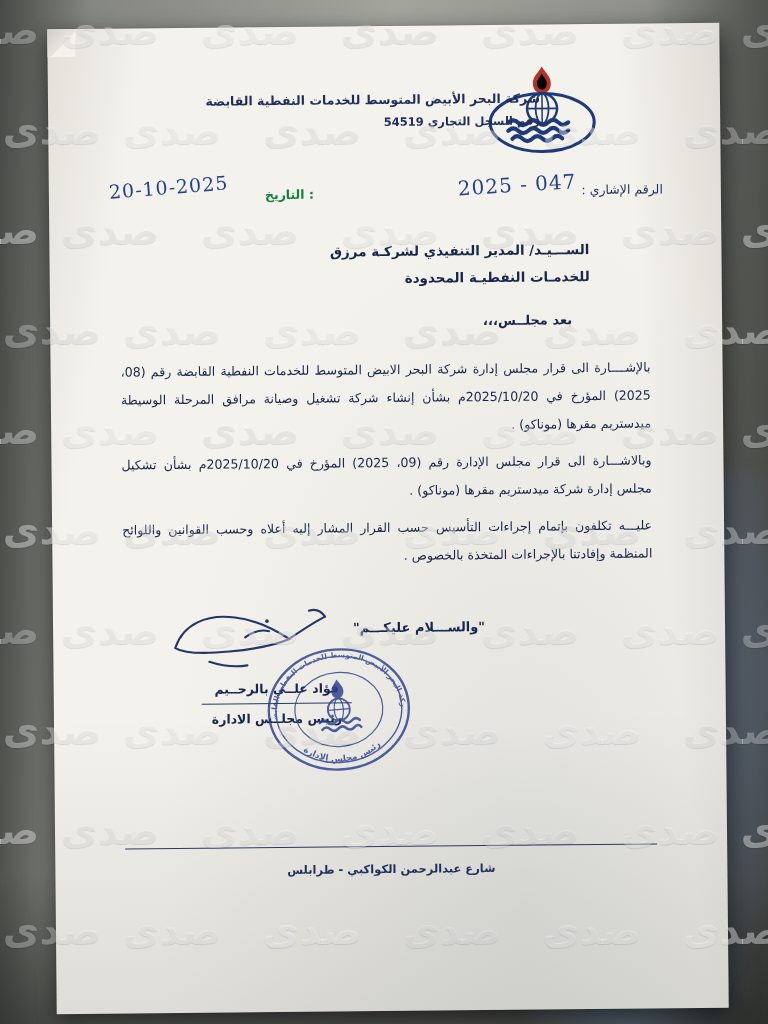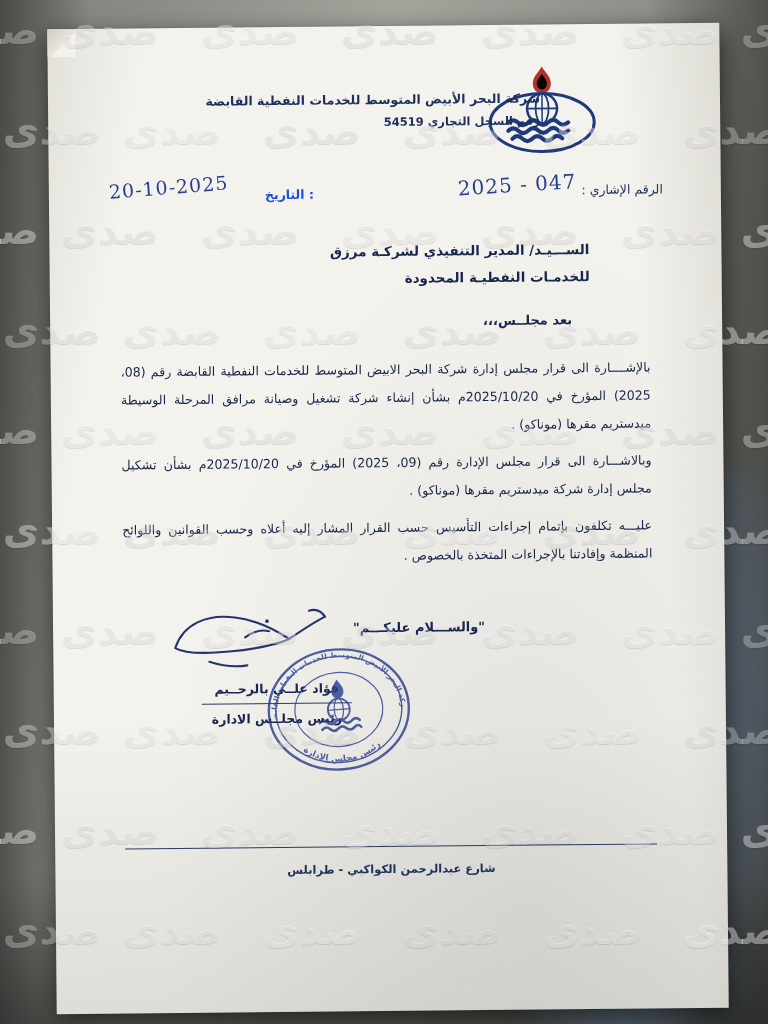--- a/index.html
+++ b/index.html
@@ -161,21 +161,21 @@
     font-size: 20px;
     color: #27408b;
     transform: rotate(-3deg);
     letter-spacing: 1px;
   }
   .date-label {
     position: absolute;
     left: 168px; top: 12px;
     font-size: 12.5px;
     font-weight: bold;
-    color: #1d4ed8;
+    color: #15803d;
   }
   .date-value {
     position: absolute;
     left: 12px; top: 0px;
     font-family: "DejaVu Serif", serif;
     font-size: 19px;
     color: #27408b;
     transform: rotate(-4deg);
     letter-spacing: 1px;
   }

